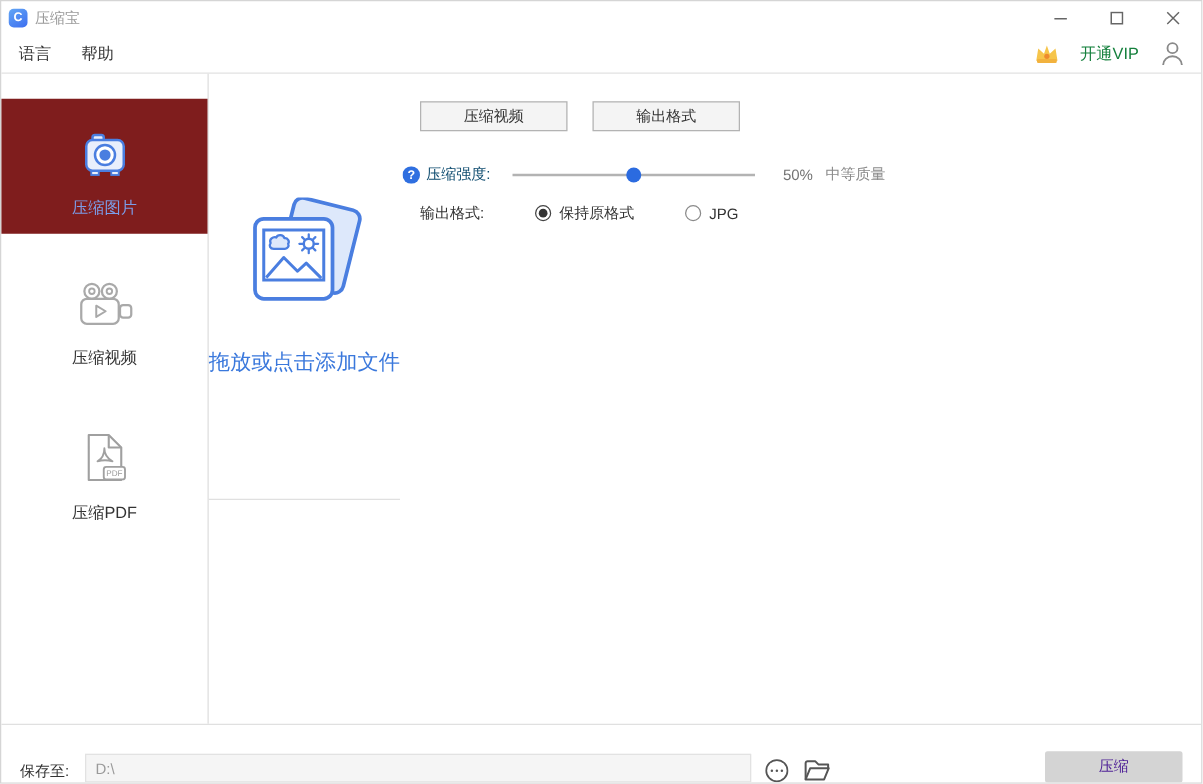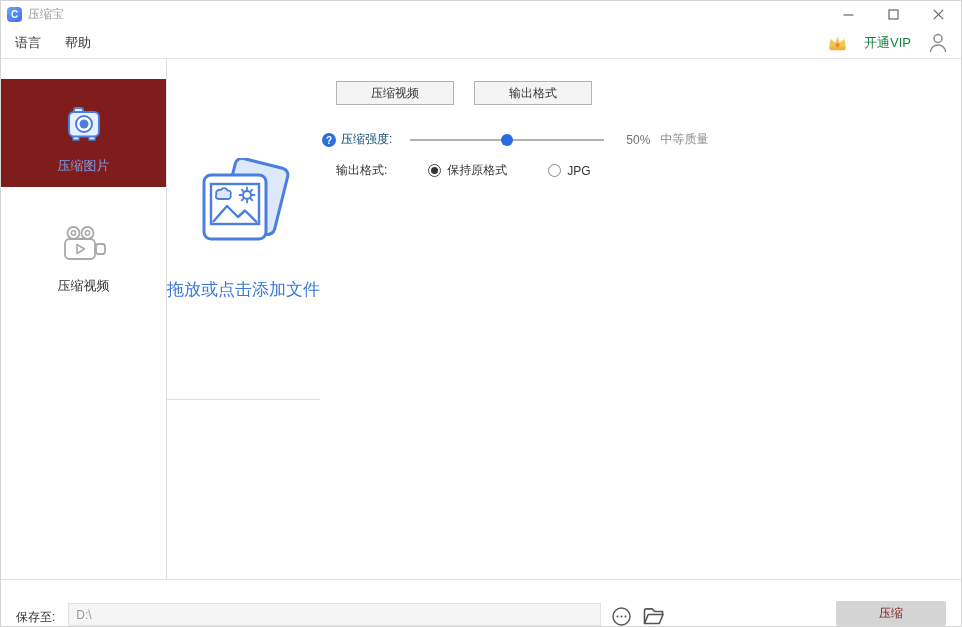--- a/index.html
+++ b/index.html
@@ -74,21 +74,21 @@
   .bottombar{ flex:0 0 47px; border-top:1px solid #e0e0e0; display:flex; align-items:flex-end; padding:0 15px; }
   .save-label{ font-size:12px; color:#333; flex:0 0 auto; }
   .path-input{
     margin-left:13px; width:533px; height:23px; background:#f5f5f5;
     border:1px solid #e2e2e2; color:#9a9a9a; font-size:12px; padding:0 7px;
     font-family:inherit; outline:none;
   }
   .bar-icon{ margin-left:11px; display:flex; cursor:pointer; }
   .compress-btn{
     margin-left:auto; width:110px; height:25px; background:#d4d4d4; border:none;
-    border-radius:2px; color:#7f1d1d; font-size:12px; cursor:pointer; font-family:Liberation Serif, serif;
+    border-radius:2px; color:#4c1d95; font-size:12px; cursor:pointer; font-family:Liberation Serif, serif;
   }
 </style>
 </head>
 <body>
 
 <div class="window">
 
   <div class="titlebar">
     <div class="app-icon">C</div>
     <div class="win-title">压缩宝</div>
@@ -151,20 +151,30 @@
         <svg width="47" height="38" viewBox="0 0 47 38">
           <circle cx="13.5" cy="8" r="6" fill="none" stroke="#a9a9a9" stroke-width="1.8"></circle>
           <circle cx="13.5" cy="8" r="2.2" fill="none" stroke="#a9a9a9" stroke-width="1.5"></circle>
           <circle cx="27.5" cy="8" r="6" fill="none" stroke="#a9a9a9" stroke-width="1.8"></circle>
           <circle cx="27.5" cy="8" r="2.2" fill="none" stroke="#a9a9a9" stroke-width="1.5"></circle>
           <rect x="36" y="19" width="9" height="10" rx="2.5" fill="none" stroke="#a9a9a9" stroke-width="1.8"></rect>
           <rect x="5" y="14" width="30" height="20" rx="4.5" fill="#fff" stroke="#a9a9a9" stroke-width="1.8"></rect>
           <path d="M17,19.5 L24.5,24 L17,28.5 Z" fill="none" stroke="#a9a9a9" stroke-width="1.6" stroke-linejoin="round"></path>
         </svg>
         <span class="side-label">压缩视频</span>
+      </div>
+      <div class="side-item">
+        <svg width="42" height="42" viewBox="0 0 42 42">
+          <path d="M8,3 H24 L34,13 V39 H8 Z" fill="#fff" stroke="#a0a0a0" stroke-width="1.7" stroke-linejoin="round"></path>
+          <path d="M24,3 V13 H34" fill="none" stroke="#a0a0a0" stroke-width="1.7" stroke-linejoin="round"></path>
+          <path d="M15,24 C18.5,22 20.5,18 20.5,13.5 C20.5,18 23.5,22 27,24 C23,23 19,23 15,24 Z" fill="none" stroke="#a0a0a0" stroke-width="1.5" stroke-linejoin="round"></path>
+          <rect x="20" y="28.5" width="17" height="10" rx="2" fill="#fff" stroke="#a0a0a0" stroke-width="1.5"></rect>
+          <text x="28.5" y="36" font-size="6.5" fill="#9a9a9a" text-anchor="middle">PDF</text>
+        </svg>
+        <span class="side-label">压缩PDF</span>
       </div>
     </div>
 
     <div class="main">
 
       <div class="dropzone">
         <svg width="106" height="98" viewBox="0 0 106 98">
           <g transform="rotate(14 62 42)">
             <rect x="36" y="4" width="54" height="68" rx="7" fill="#dde8fb" stroke="#4a7ee0" stroke-width="3"></rect>
           </g>

